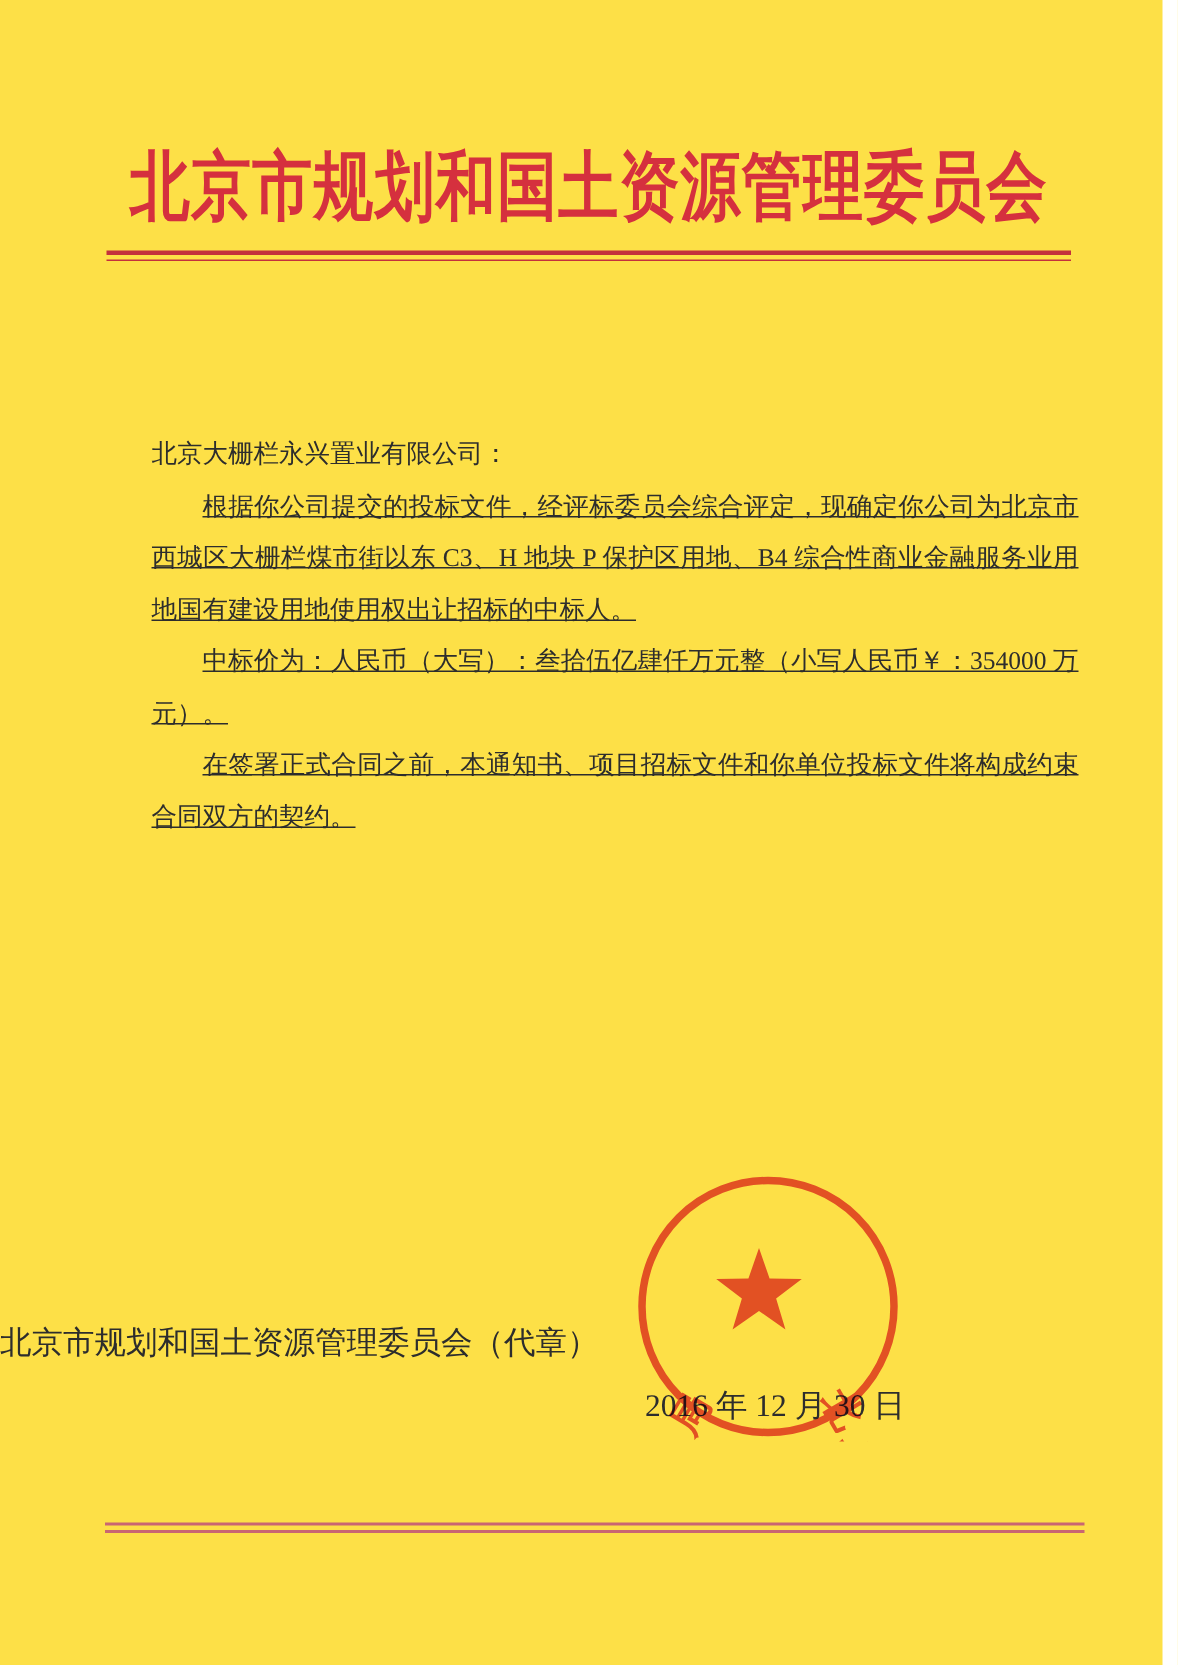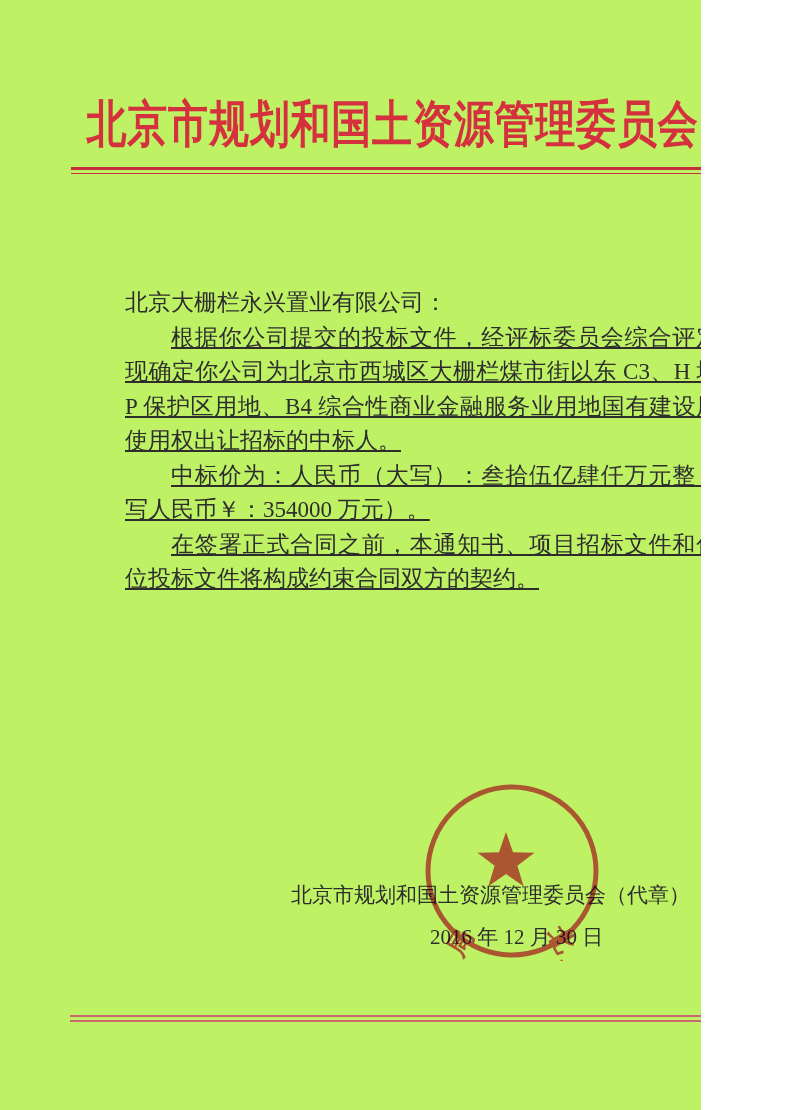--- a/index.html
+++ b/index.html
@@ -1,20 +1,20 @@
 <!DOCTYPE html>
 <html><head>
 <meta charset="utf-8">
 <style>
   html,body { margin:0; padding:0; background:#ffffff; }
   .page {
     position: relative;
-    width: 701px;
+    width: 775px;
     height: 1110px;
-    background: #bef264;
+    background: #fde047;
     overflow: hidden;
     font-family: "Liberation Serif", "DejaVu Serif", serif;
     color: #2d2d2d;
   }
   
   .letterhead {
     position: absolute;
     top: 94px; left: 0; width: 785px;
     text-align: center;
     font-size: 50px;
@@ -42,35 +42,33 @@
     font-size: 32px;
     font-weight: bold;
     letter-spacing: 13px;
     color: #262626;
     white-space: nowrap;
   }
   
   .body-text {
     position: absolute;
     top: 286px; left: 101px; width: 618px;
-    font-size: 23px;
+    font-size: 17px;
     line-height: 34.5px;
     text-align: justify;
     color: #2d2d2d;
-    margin-left: 24px;
   }
   .body-text p { margin: 0; }
   .body-text p.indent { text-indent: 2em; text-decoration: underline; }
   
   .signature {
     position: absolute;
     top: 881px; left: 0; width: 785px;
     padding-right: 95px;
     box-sizing: border-box;
-    text-align: right;
     font-size: 21px;
     color: #2d2d2d;
     white-space: nowrap;
   }
   .date {
     position: absolute;
     top: 923px; left: 430px;
     font-size: 21px;
     color: #2d2d2d;
     white-space: nowrap;

